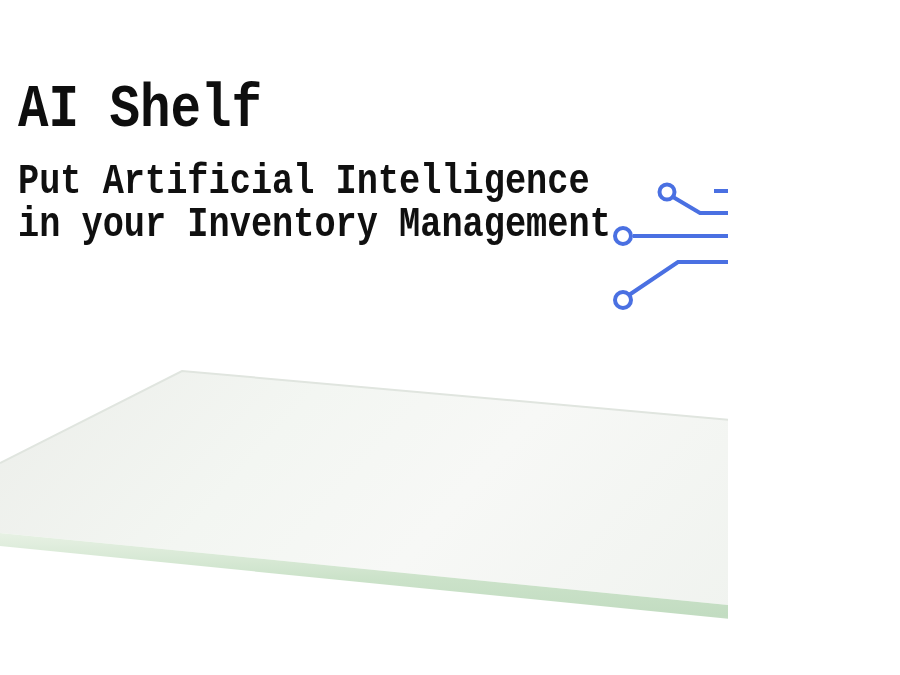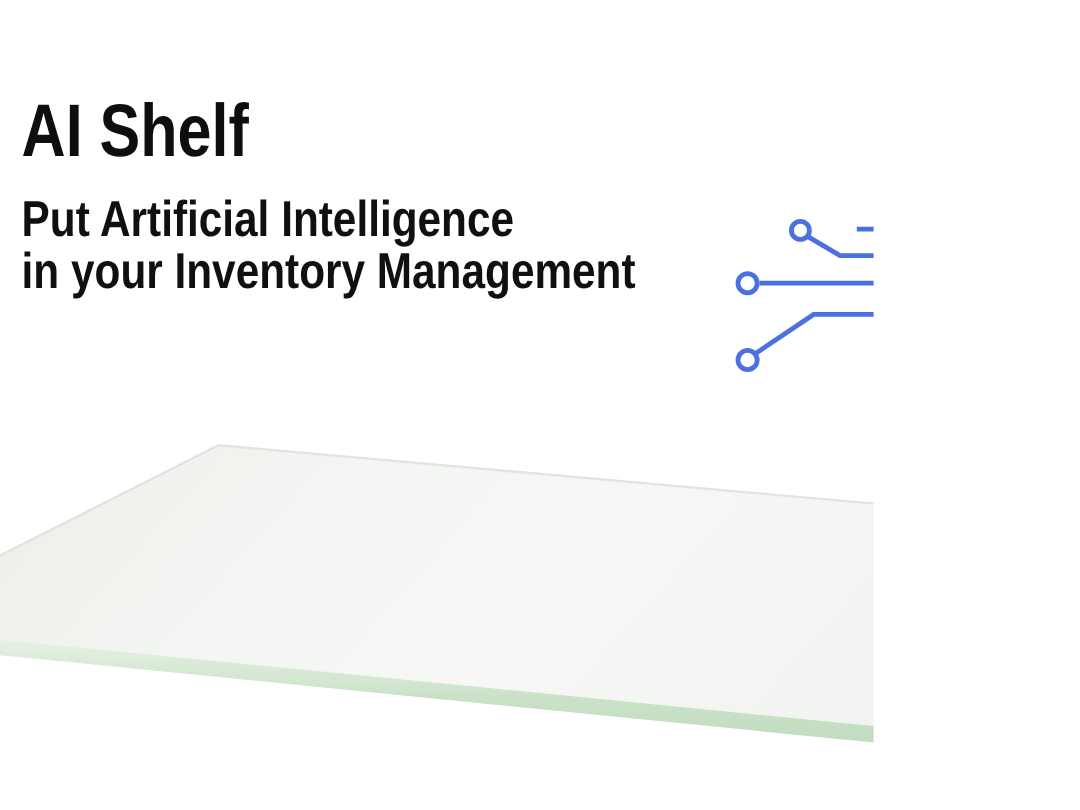--- a/index.html
+++ b/index.html
@@ -6,21 +6,21 @@
     margin: 0;
     padding: 0;
     background: #ffffff;
   }
   .stage {
     position: relative;
     width: 728px;
     height: 675px;
     background: #ffffff;
     overflow: hidden;
-    font-family: Liberation Sans, sans-serif;
+    font-family: Liberation Mono, monospace;
   }
   .layer {
     position: absolute;
     inset: 0;
     width: 900px;
     height: 675px;
   }
   .hero-text {
     position: absolute;
     left: 18px;

